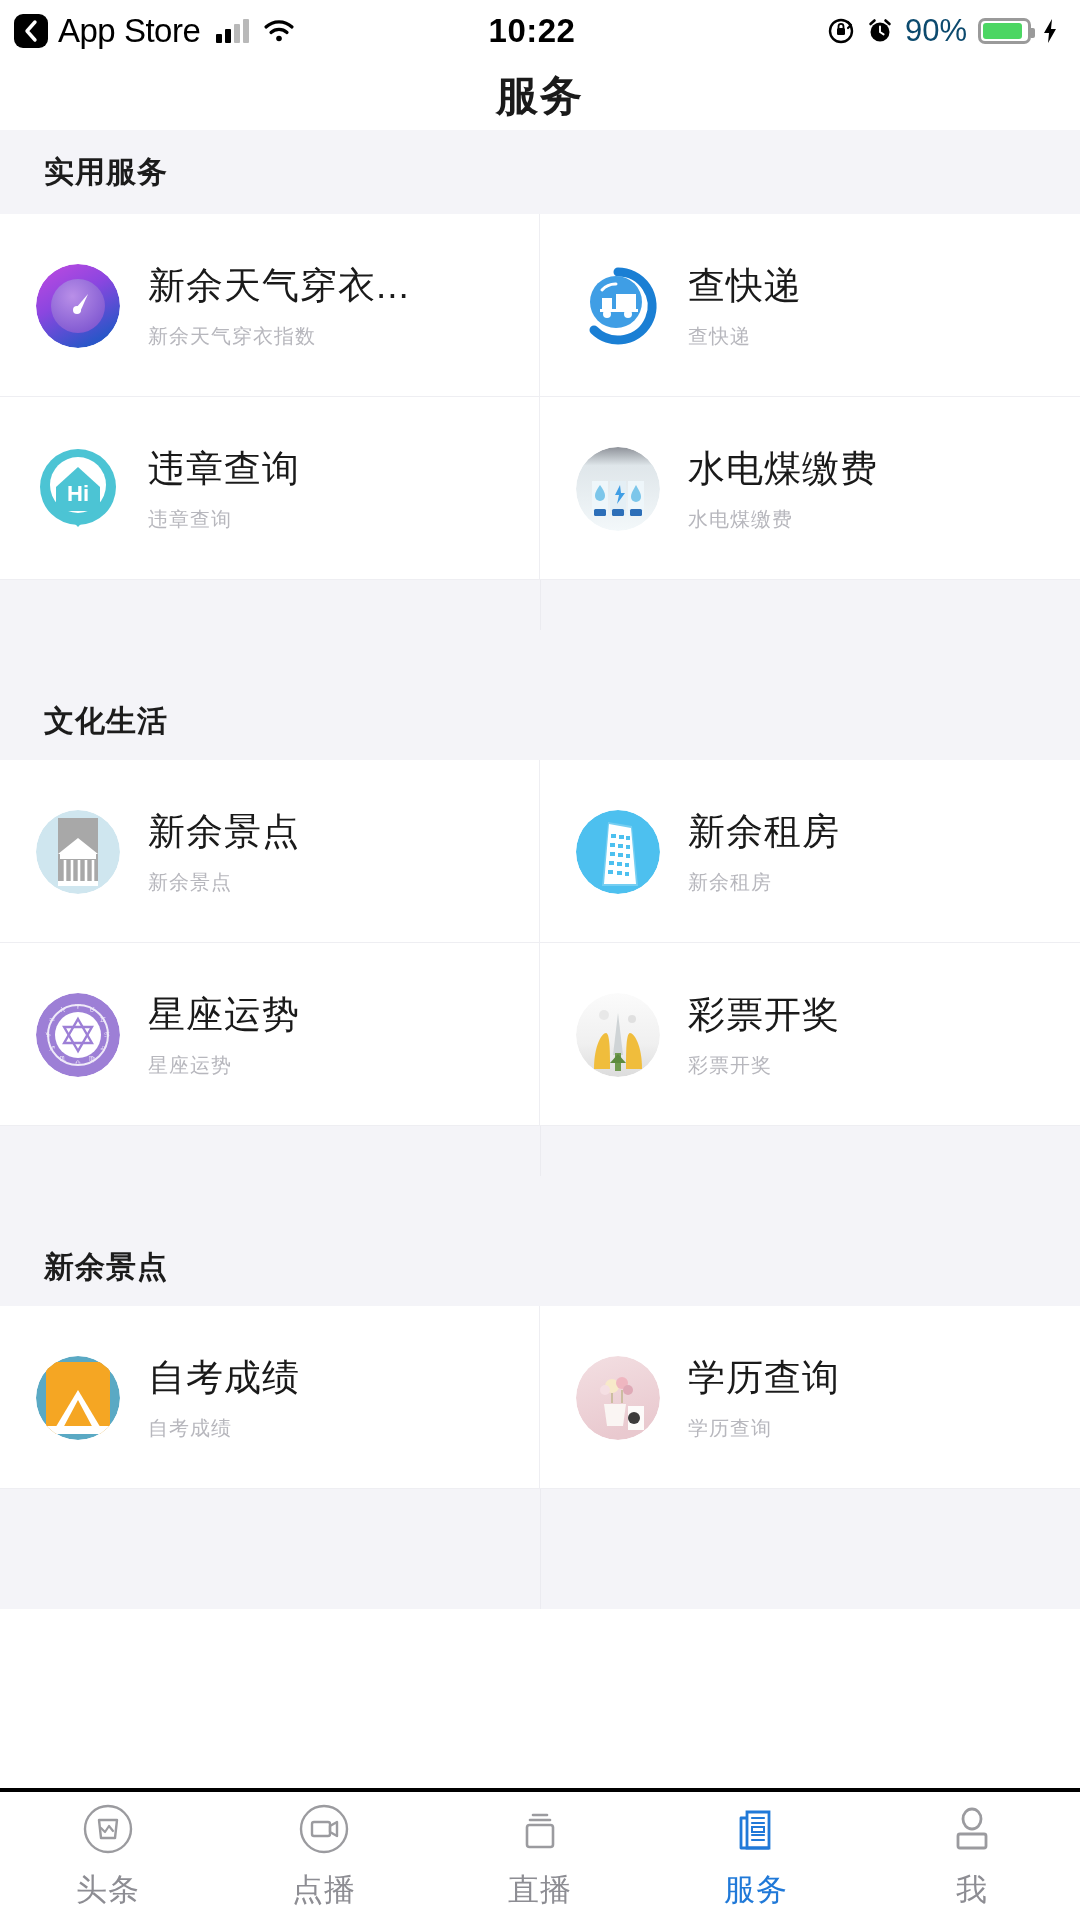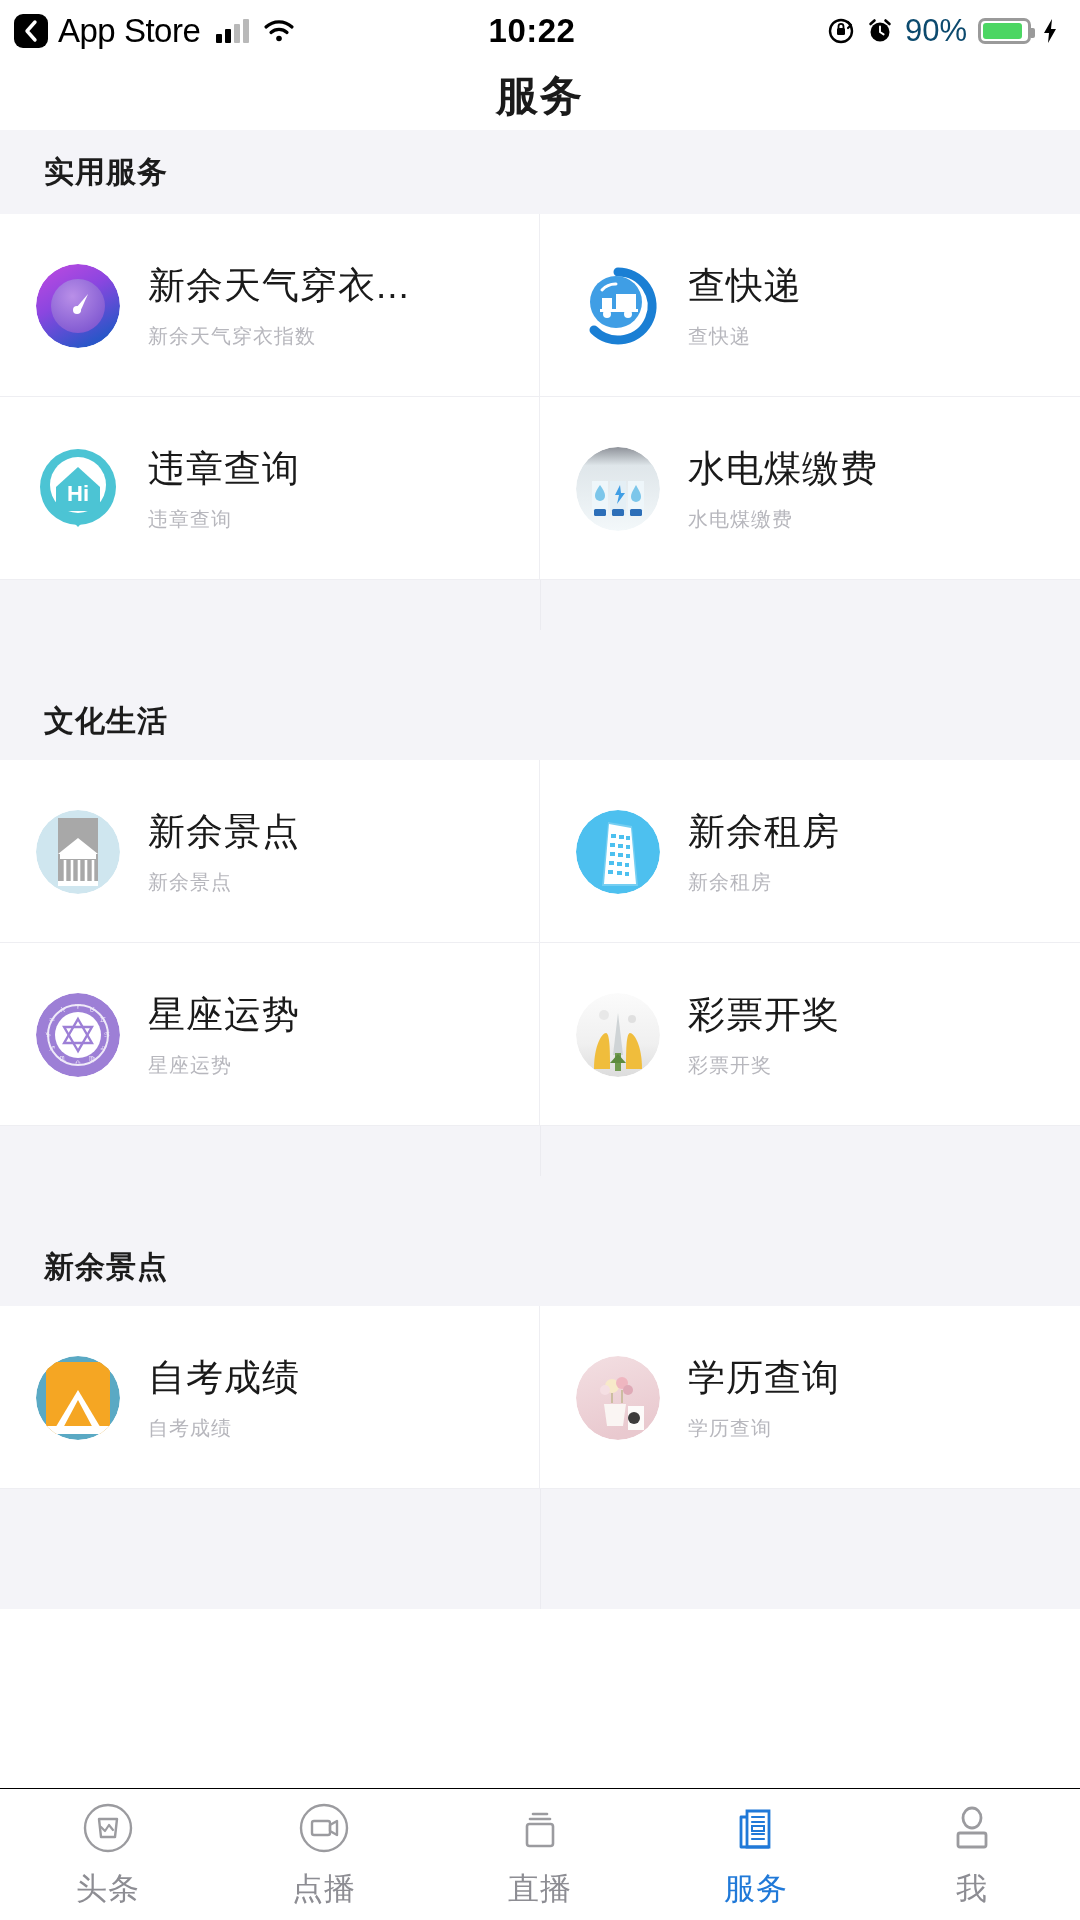--- a/index.html
+++ b/index.html
@@ -98,21 +98,21 @@
   }
 
   .spacer { height:50px; background:#f4f4f8; position:relative; }
   .spacer::before {
     content:""; position:absolute; left:50%; top:0; bottom:0; width:1px; background:#ebebf0;
   }
 
   
   .tabbar {
     flex:0 0 132px; display:flex; background:#fff;
-    border-top:1px solid #000000;
+    border-top:4px solid #000000;
   }
   .tab {
     flex:1; display:flex; flex-direction:column;
     align-items:center; justify-content:center; gap:12px;
   }
   .tab .tlabel { font-size:31px; color:#8d8d93; letter-spacing:1px; }
   .tab.active .tlabel { color:#2079d8; }
   .tab .ticon { width:56px; height:56px; display:flex; align-items:center; justify-content:center; }
 
   

